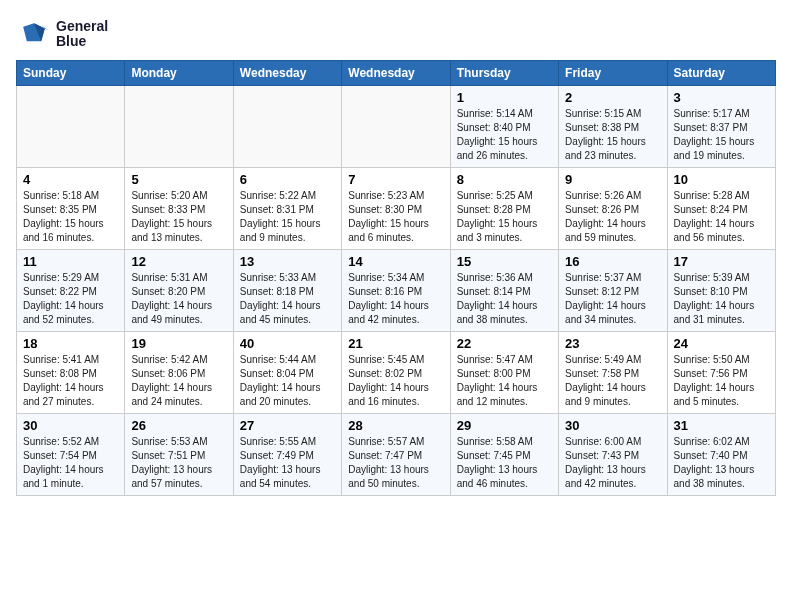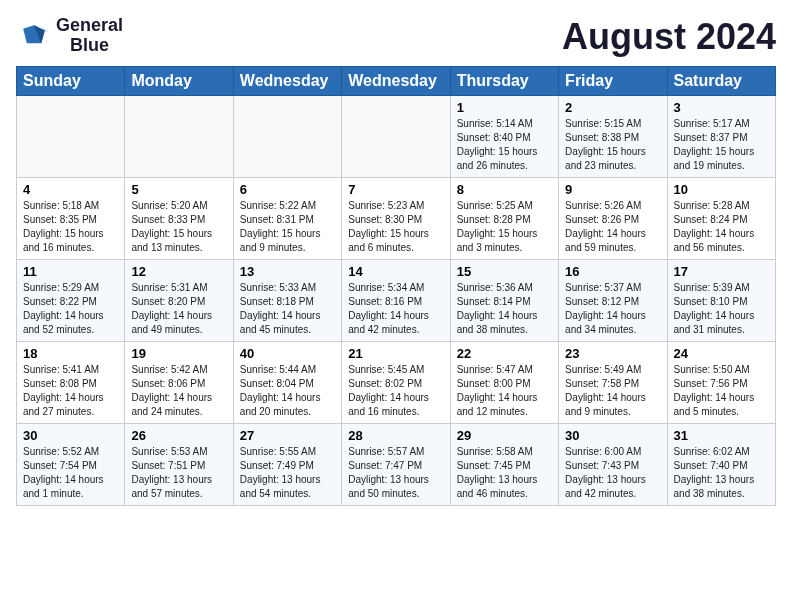--- a/index.html
+++ b/index.html
@@ -15,25 +15,24 @@
       justify-content: space-between;
       align-items: flex-start;
       margin-bottom: 8px;
     }
     .logo {
       display: flex;
       align-items: center;
       gap: 4px;
     }
     .logo-text {
-      font-size: 18px;
+      font-size: 14px;
       font-weight: bold;
       color: #1a1a2e;
       line-height: 1.1;
-      text-align: center;
     }
     .logo-text span {
       display: block;
     }
     .logo-icon {
       width: 36px;
       height: 36px;
     }
     .title-block {
       text-align: right;
@@ -50,21 +49,21 @@
     table {
       width: 100%;
       border-collapse: collapse;
       font-size: 11px;
     }
     thead th {
       background: #2a6db5;
       color: #fff;
       padding: 5px 6px;
       text-align: left;
-      font-size: 16px;
+      font-size: 12px;
       font-weight: bold;
       border: 1px solid #1e5a9a;
     }
     tbody td {
       border: 1px solid #ccc;
       vertical-align: top;
       padding: 4px 6px;
       width: 108px;
       min-height: 70px;
       height: 80px;
@@ -101,21 +100,20 @@
       <path d="M8 12 L20 8 L32 14 L28 28 L12 28 Z" fill="#2a6db5"></path>
       <path d="M20 8 L32 14 L28 28 Z" fill="#1a4f8a"></path>
       <polygon points="28,10 36,16 32,14" fill="#4a9fd4"></polygon>
     </svg>
     <div class="logo-text">
       <span>General</span>
       <span>Blue</span>
     </div>
   </div>
   <div class="title-block">
-    <div class="month-title">August 2024</div>
   </div>
 </div>
 
 <table>
   <thead>
     <tr>
     <th>Sunday</th>
         <th>Monday</th>
         <th>Wednesday</th>
         <th>Wednesday</th>

